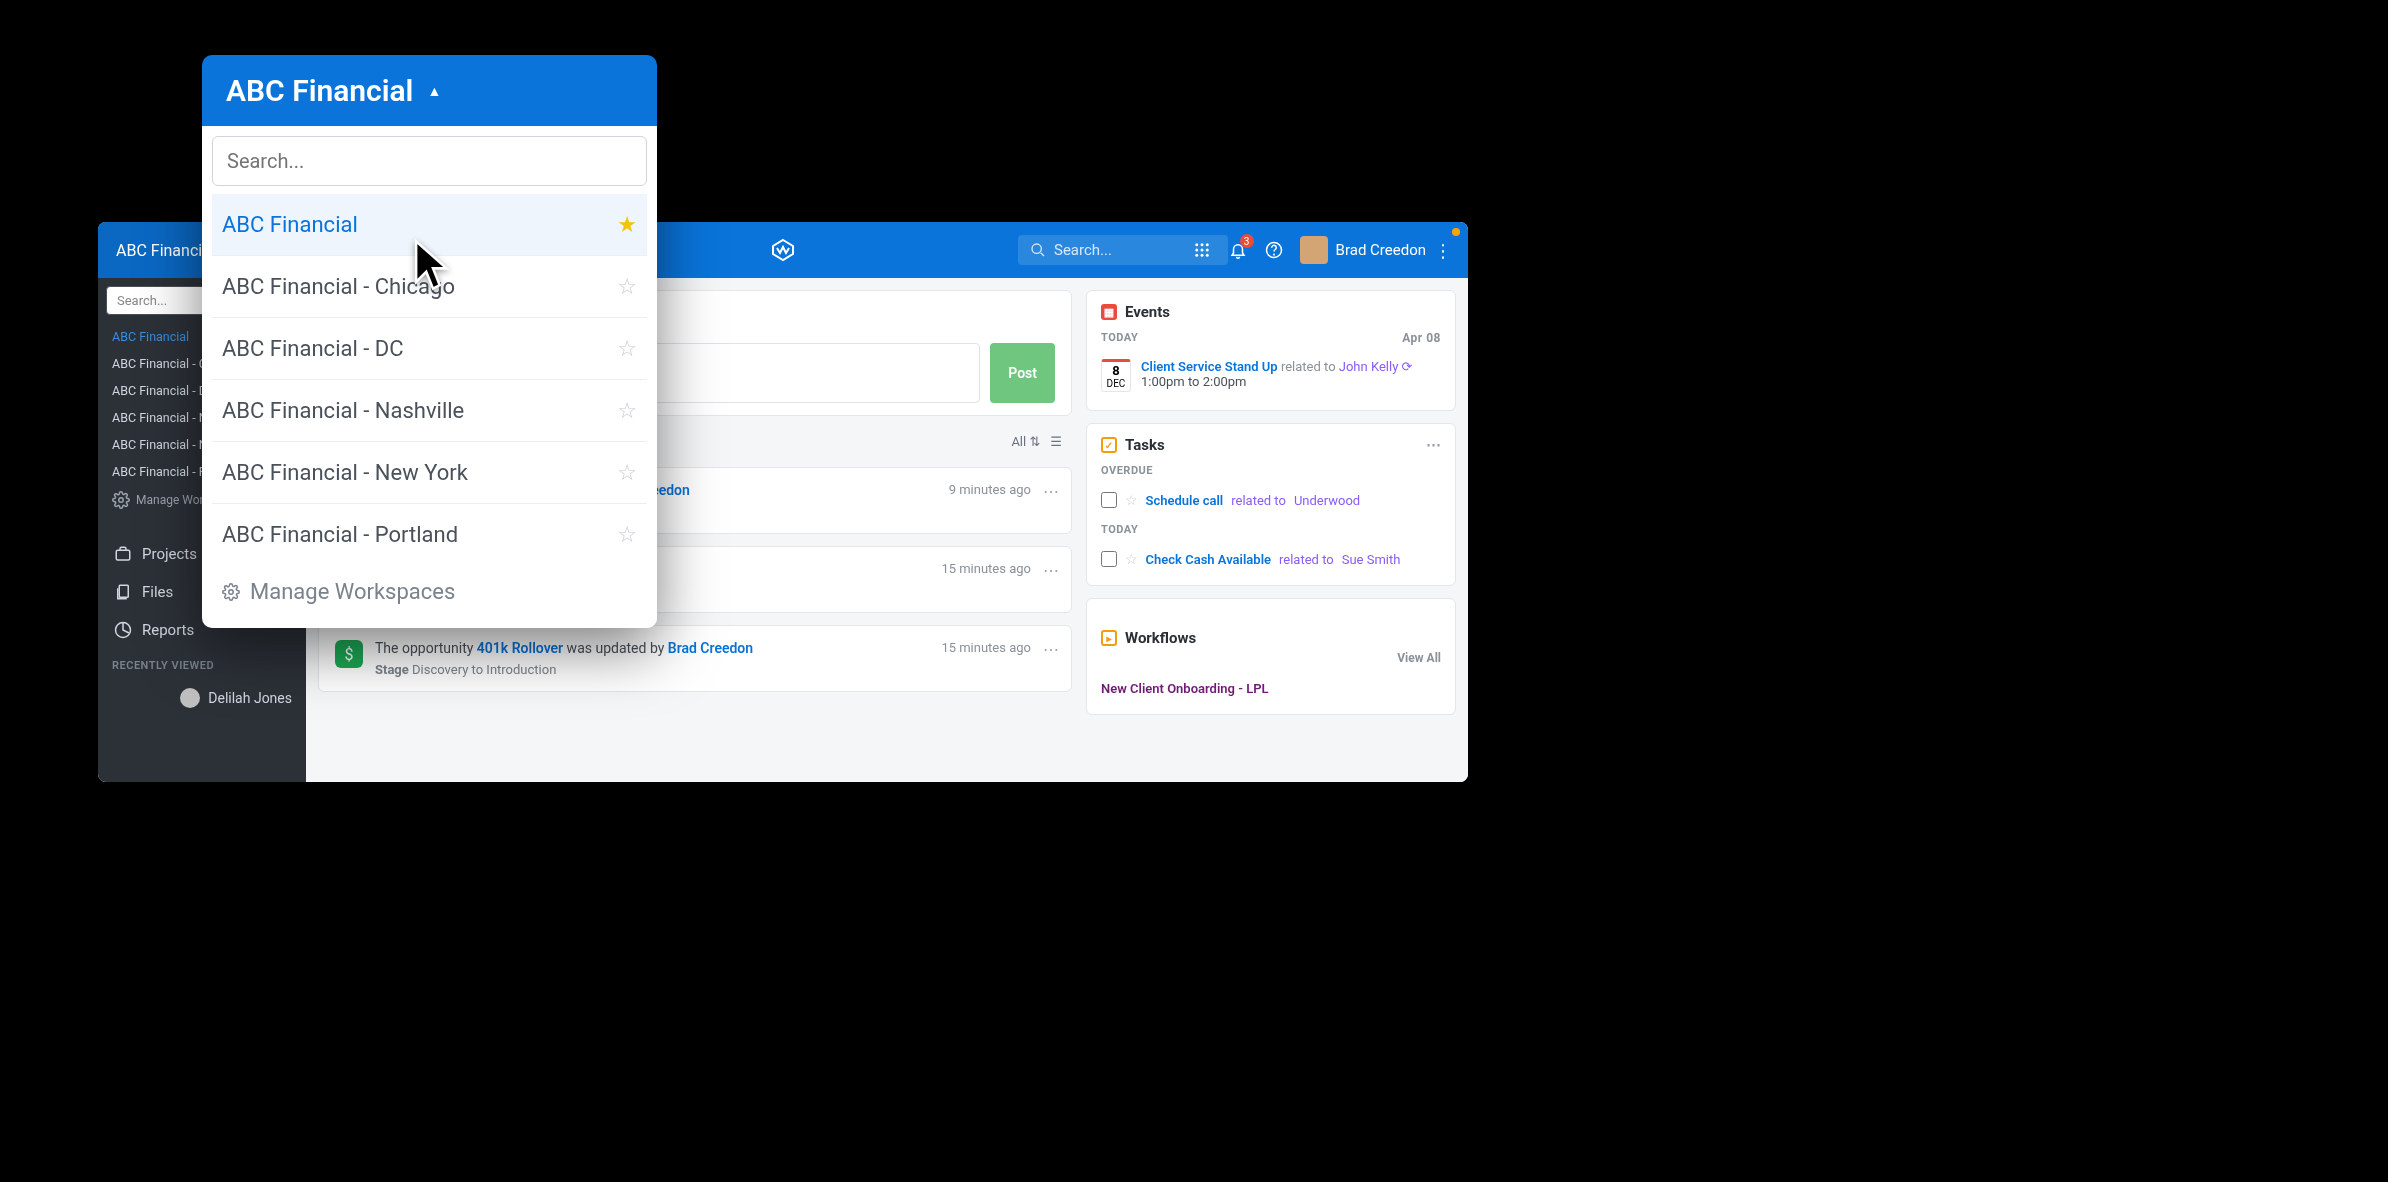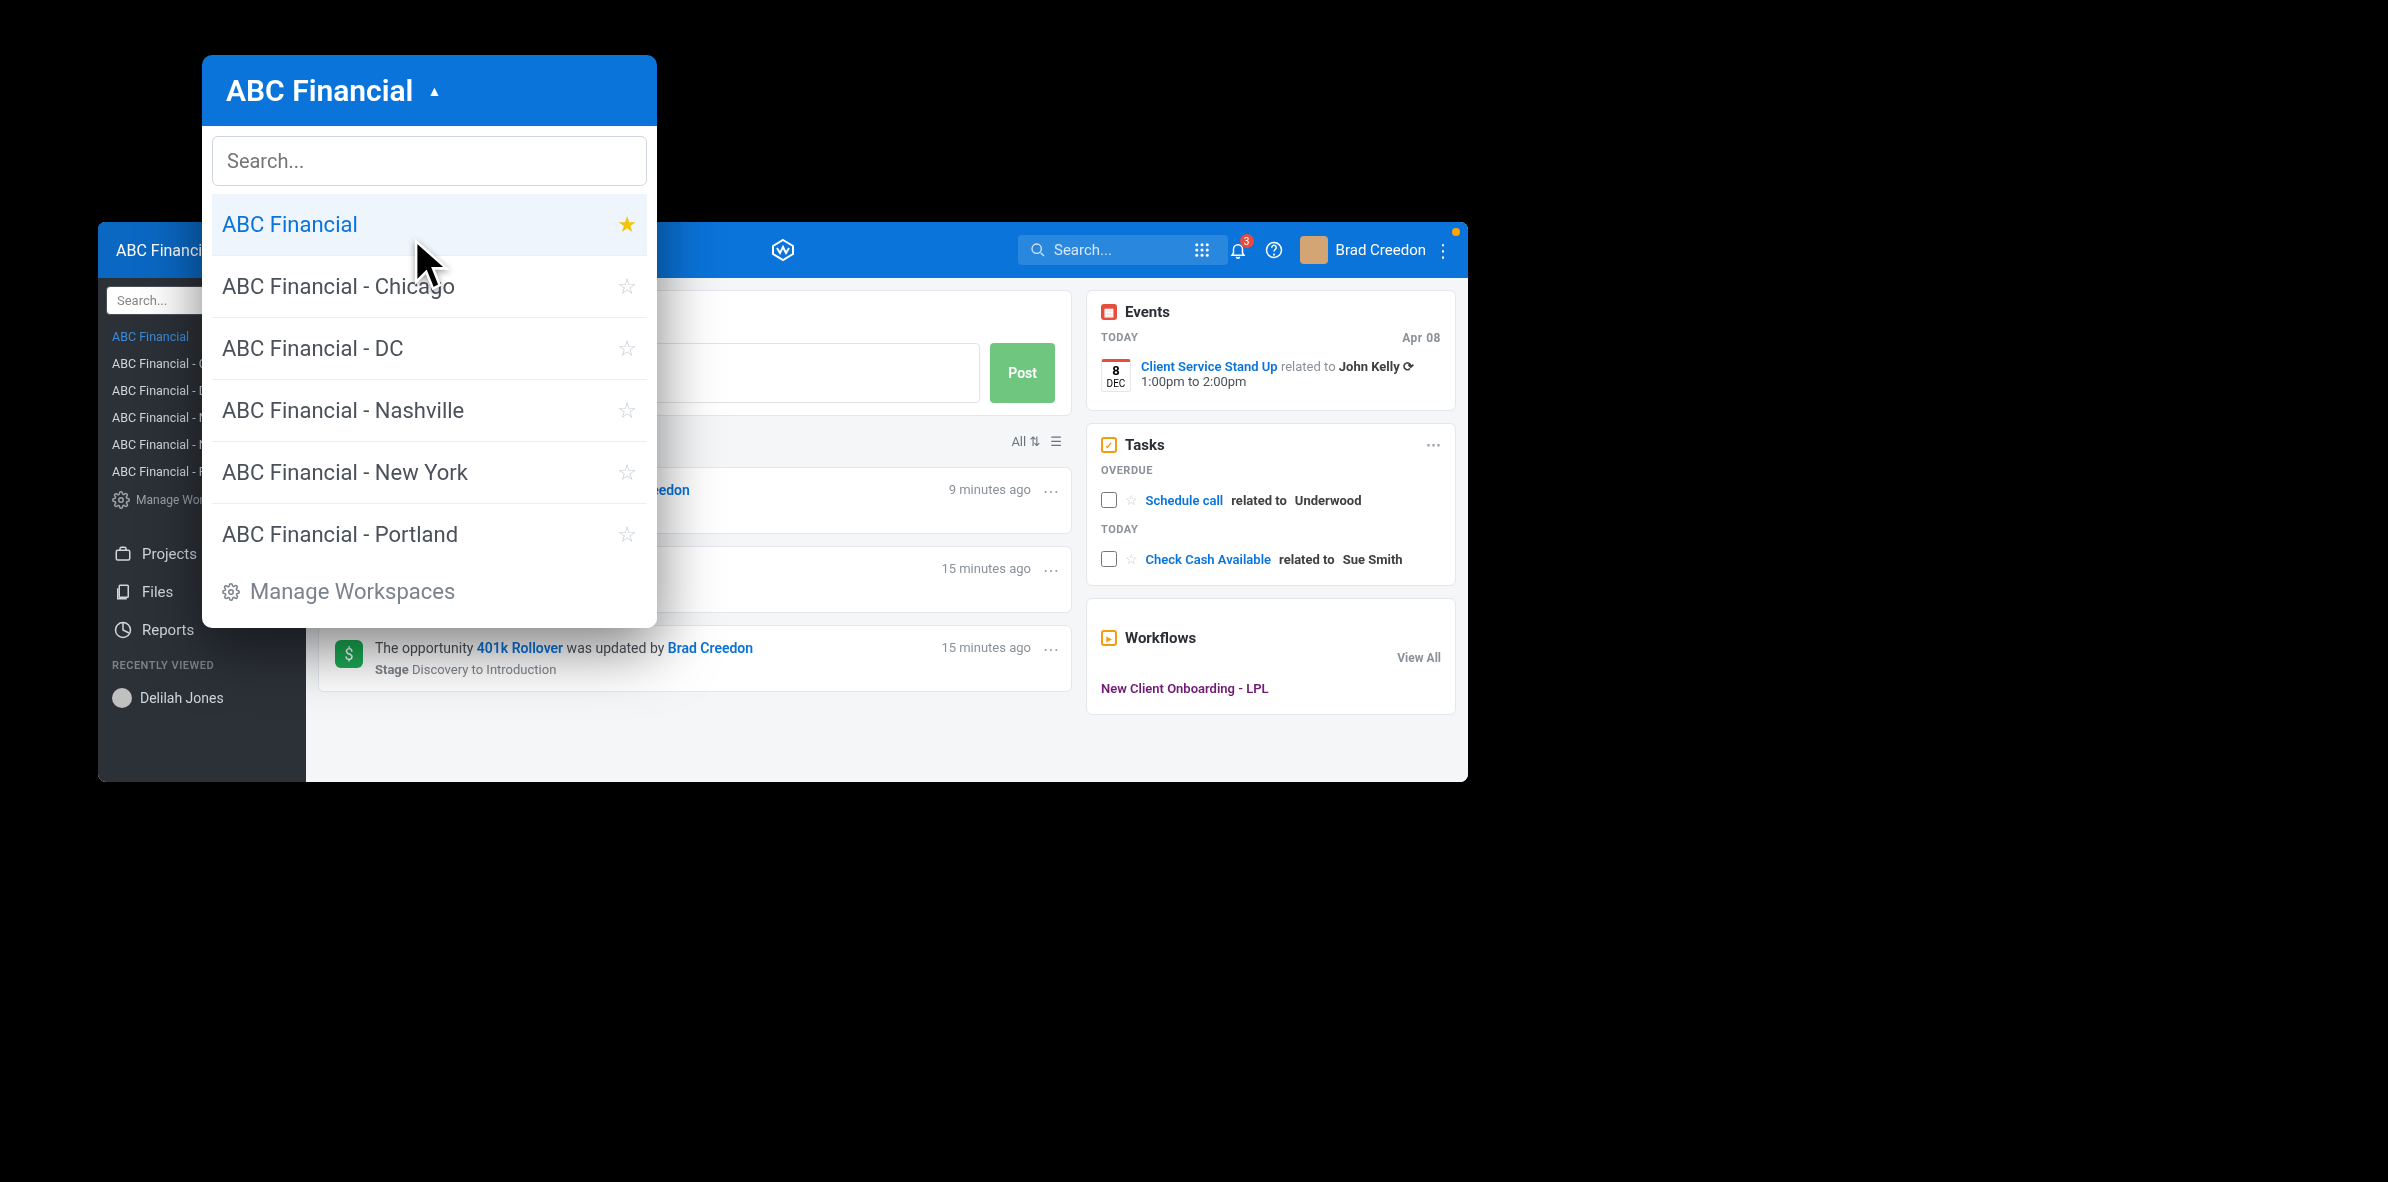--- a/index.html
+++ b/index.html
@@ -22,21 +22,21 @@
 .orange-dot { width:8px; height:8px; border-radius:50%; background:#ffa500; position:absolute; top:6px; right:8px; }
 
 .sidebar { position:absolute; left:0; top:56px; width:208px; height:504px; background:#2c3138; color:#aab3bd; }
 .mini-search { margin:8px; padding:6px 10px; border:1px solid #4a5058; border-radius:4px; font-size:13px; color:#888; background:#fff; }
 .ws-list-item { padding:6px 14px; font-size:12.5px; color:#cfd6dd; white-space:nowrap; overflow:hidden; text-overflow:ellipsis; }
 .ws-list-item.active { color:#3a8dde; }
 .ws-manage-small { padding:6px 14px; font-size:12px; color:#9aa2ab; display:flex; align-items:center; gap:6px; }
 .nav { margin-top:20px; }
 .nav-item { display:flex; align-items:center; gap:10px; padding:10px 16px; font-size:15px; color:#cfd6dd; }
 .recent-hdr { padding:10px 14px; font-size:11px; font-weight:600; color:#7a828c; letter-spacing:.5px; }
-.recent-item { display:flex; align-items:center; gap:8px; padding:6px 14px; font-size:14px; color:#cfd6dd; }
+.recent-item { display:flex; align-items:center; gap:8px; padding:6px 14px; font-size:14px; color:#cfd6dd;justify-content:flex-end; }
 .recent-avatar { width:20px; height:20px; border-radius:50%; background:#c0c0c0; }
 
 .main { position:absolute; left:208px; top:56px; right:0; height:504px; background:#f5f6f8; padding:12px; display:flex; gap:14px; }
 .center { flex:1; display:flex; flex-direction:column; gap:12px; }
 .compose-card, .feed-item, .right-card { background:#fff; border-radius:6px; border:1px solid #e3e6ea; }
 .compose-hdr { padding:12px 16px; font-size:15px; color:#0a74da; font-weight:600; }
 .compose-body { padding:10px 16px 12px; display:flex; gap:10px; }
 .compose-body input { flex:1; border:1px solid #dfe3e8; border-radius:4px; padding:10px; font-size:14px; }
 .post-btn { background:#6fc77f; color:#fff; border:none; border-radius:4px; padding:22px 18px; font-size:14px; font-weight:600; }
 .filter-row { display:flex; justify-content:flex-end; gap:10px; padding:6px 10px; font-size:13px; color:#6a7280; align-items:center; }
@@ -57,21 +57,21 @@
 .event-row { display:flex; gap:10px; padding:6px 0; }
 .date-box { width:30px; border:1px solid #e3e6ea; border-top:3px solid #e74c3c; border-radius:3px; text-align:center; font-size:10px; padding:2px 0; line-height:1.1; }
 .date-box b { font-size:13px; }
 .event-text { flex:1; font-size:13px; color:#4a515a; }
 .event-text .link { color:#0a74da; font-weight:600; }
 .event-text .rel { color:#8a9199; }
 .task-row { display:flex; align-items:center; gap:8px; padding:6px 0; font-size:13px; }
 .task-row input[type=checkbox]{ width:16px; height:16px; }
 .star-out { color:#c5cbd3; font-size:14px; }
 .view-all { float:right; font-size:12px; color:#8a9199; }
-.sub { color:#404040;font-weight:bold; }
+.sub { color:#8b5cf6; }
 
 
 .overlay { position:absolute; left:202px; top:55px; width:455px; border-radius:10px; overflow:visible; box-shadow:0 20px 60px rgba(0,0,0,.5); z-index:10; }
 .ov-hdr { background:#0a74da; color:#fff; padding:18px 24px; font-size:30px; font-weight:600; display:flex; align-items:center; gap:14px; border-radius:10px 10px 0 0; }
 .ov-hdr .caret { font-size:14px; }
 .ov-body { background:#fff; padding:10px; border-radius:0 0 10px 10px; }
 .ov-search { width:100%; border:1px solid #cfd6dd; border-radius:6px; padding:12px 14px; font-size:20px; color:#999; }
 .ov-list { margin-top:8px; }
 .ov-item { padding:18px 10px; border-top:1px solid #eceff2; display:flex; align-items:center; justify-content:space-between; font-size:22px; color:#4a515a; }
 .ov-item:first-child { border-top:none; background:#eef5fc; color:#0a74da; }

